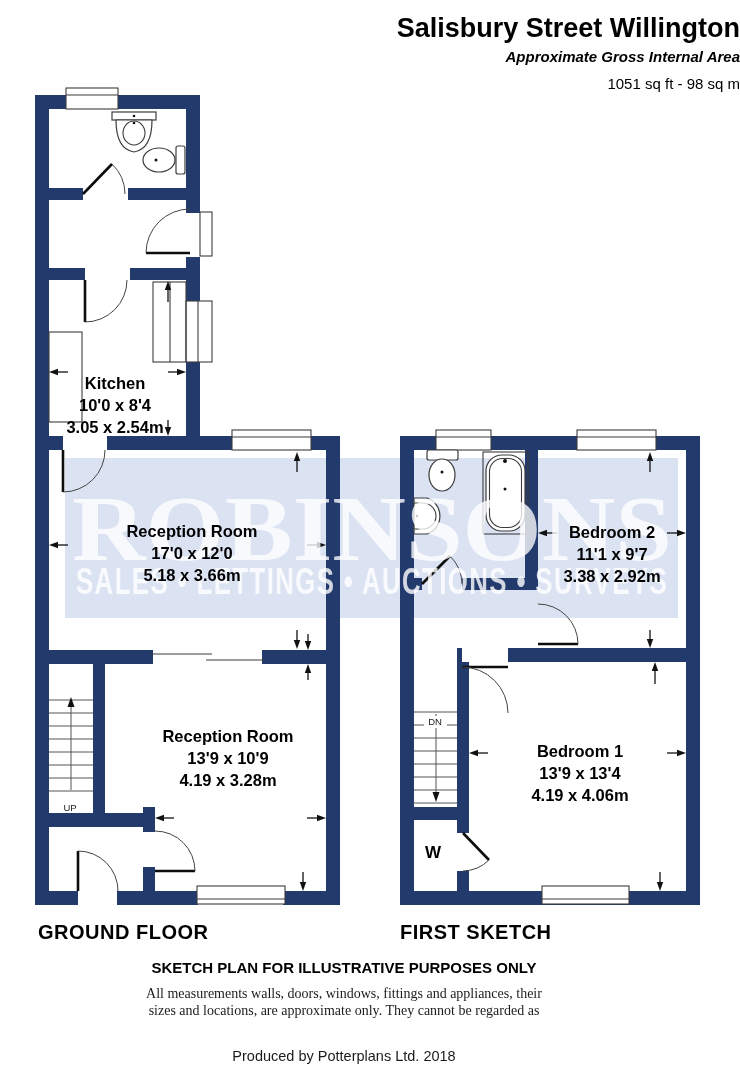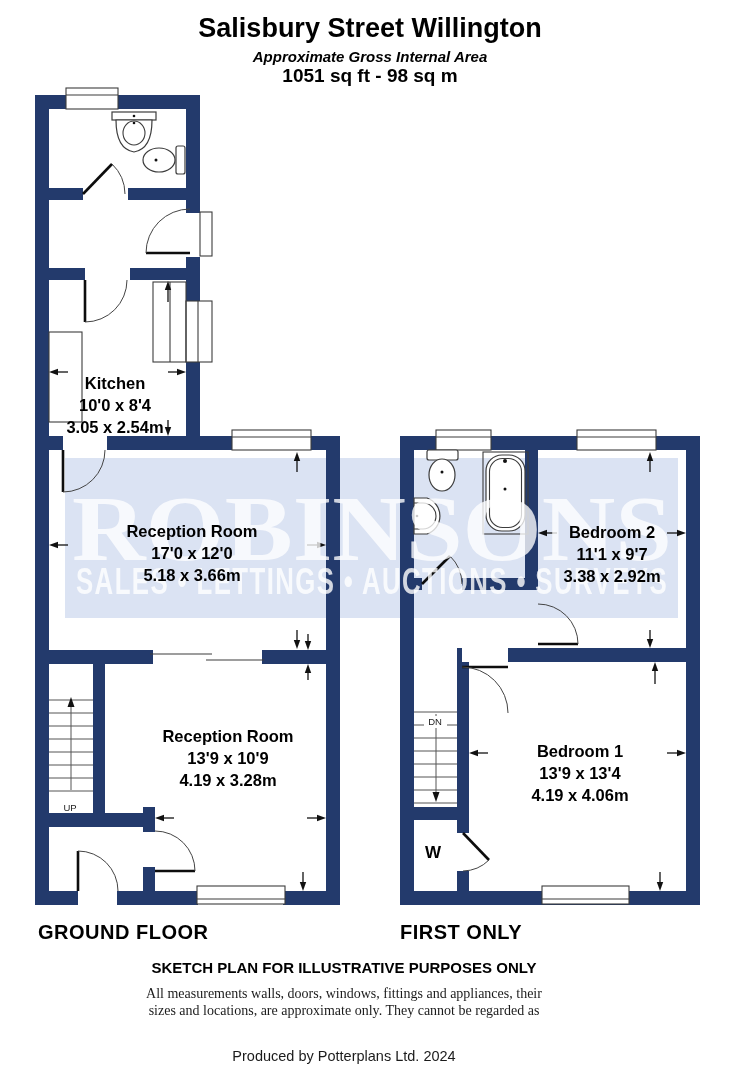--- a/index.html
+++ b/index.html
@@ -1,21 +1,21 @@
 <!DOCTYPE html>
 <html><head>
 <meta charset="utf-8">
 <style>
   html,body{margin:0;padding:0;background:#fff;}
   .page{position:relative;width:740px;height:1080px;background:#ffffff;
         font-family:"Liberation Sans",sans-serif;overflow:hidden;}
-  .hdr{position:absolute;top:13px;left:0;width:740px;text-align:center;color:#000;}
+  .hdr{position:absolute;top:13px;left:0;width:740px;text-align:right;color:#000;}
   .hdr .title{font-size:27px;font-weight:bold;line-height:30px;}
   .hdr .sub{font-size:15px;font-weight:bold;margin-top:5px;line-height:17px;font-style:italic;}
-  .hdr .area{font-size:19px;font-weight:bold;margin-top:2px;line-height:17px;}
+  .hdr .area{font-size:15px;font-weight:normal;margin-top:10px;line-height:17px;}
   svg{position:absolute;left:0;top:0;}
   .floor-label{position:absolute;top:921px;font-size:20px;font-weight:bold;color:#000;letter-spacing:.5px;}
   .gf-label{left:38px;} .ff-label{left:400px;}
   .ftr{position:absolute;left:0;width:688px;text-align:center;color:#000;}
   .ftr.sketch{top:959px;font-size:15px;font-weight:bold;}
   .ftr.fine{top:986px;font-size:14px;line-height:16.5px;color:#1b1b1b;font-family:Liberation Serif, serif;}
   .ftr.produced{top:1048px;font-size:14.5px;color:#1b1b1b;}
   .wall{fill:#233a6c;}
   .win{fill:#ffffff;stroke:#3c3c3c;stroke-width:1.1;}
   .thin{stroke:#3c3c3c;stroke-width:1.1;fill:none;}
@@ -273,22 +273,22 @@
       <text class="roomname" x="580" y="779">13'9 x 13'4</text>
       <text class="roomname" x="580" y="801">4.19 x 4.06m</text>
 
       <text class="stairtxt" x="70" y="811">UP</text>
       <text class="stairtxt" x="435" y="725">DN</text>
       <text class="wtxt" x="433" y="858">W</text>
     </g>
   </svg>
 
   <div class="floor-label gf-label">GROUND FLOOR</div>
-  <div class="floor-label ff-label">FIRST ONLY</div>
+  <div class="floor-label ff-label">FIRST SKETCH</div>
 
   <div class="ftr sketch">SKETCH PLAN FOR ILLUSTRATIVE PURPOSES ONLY</div>
   <div class="ftr fine">
     <div>All measurements walls, doors, windows, fittings and appliances, their</div>
     <div>sizes and locations, are approximate only. They cannot be regarded as</div>
   </div>
-  <div class="ftr produced">Produced by Potterplans Ltd. 2024</div>
+  <div class="ftr produced">Produced by Potterplans Ltd. 2018</div>
 
 </div>
 
 </body></html>

